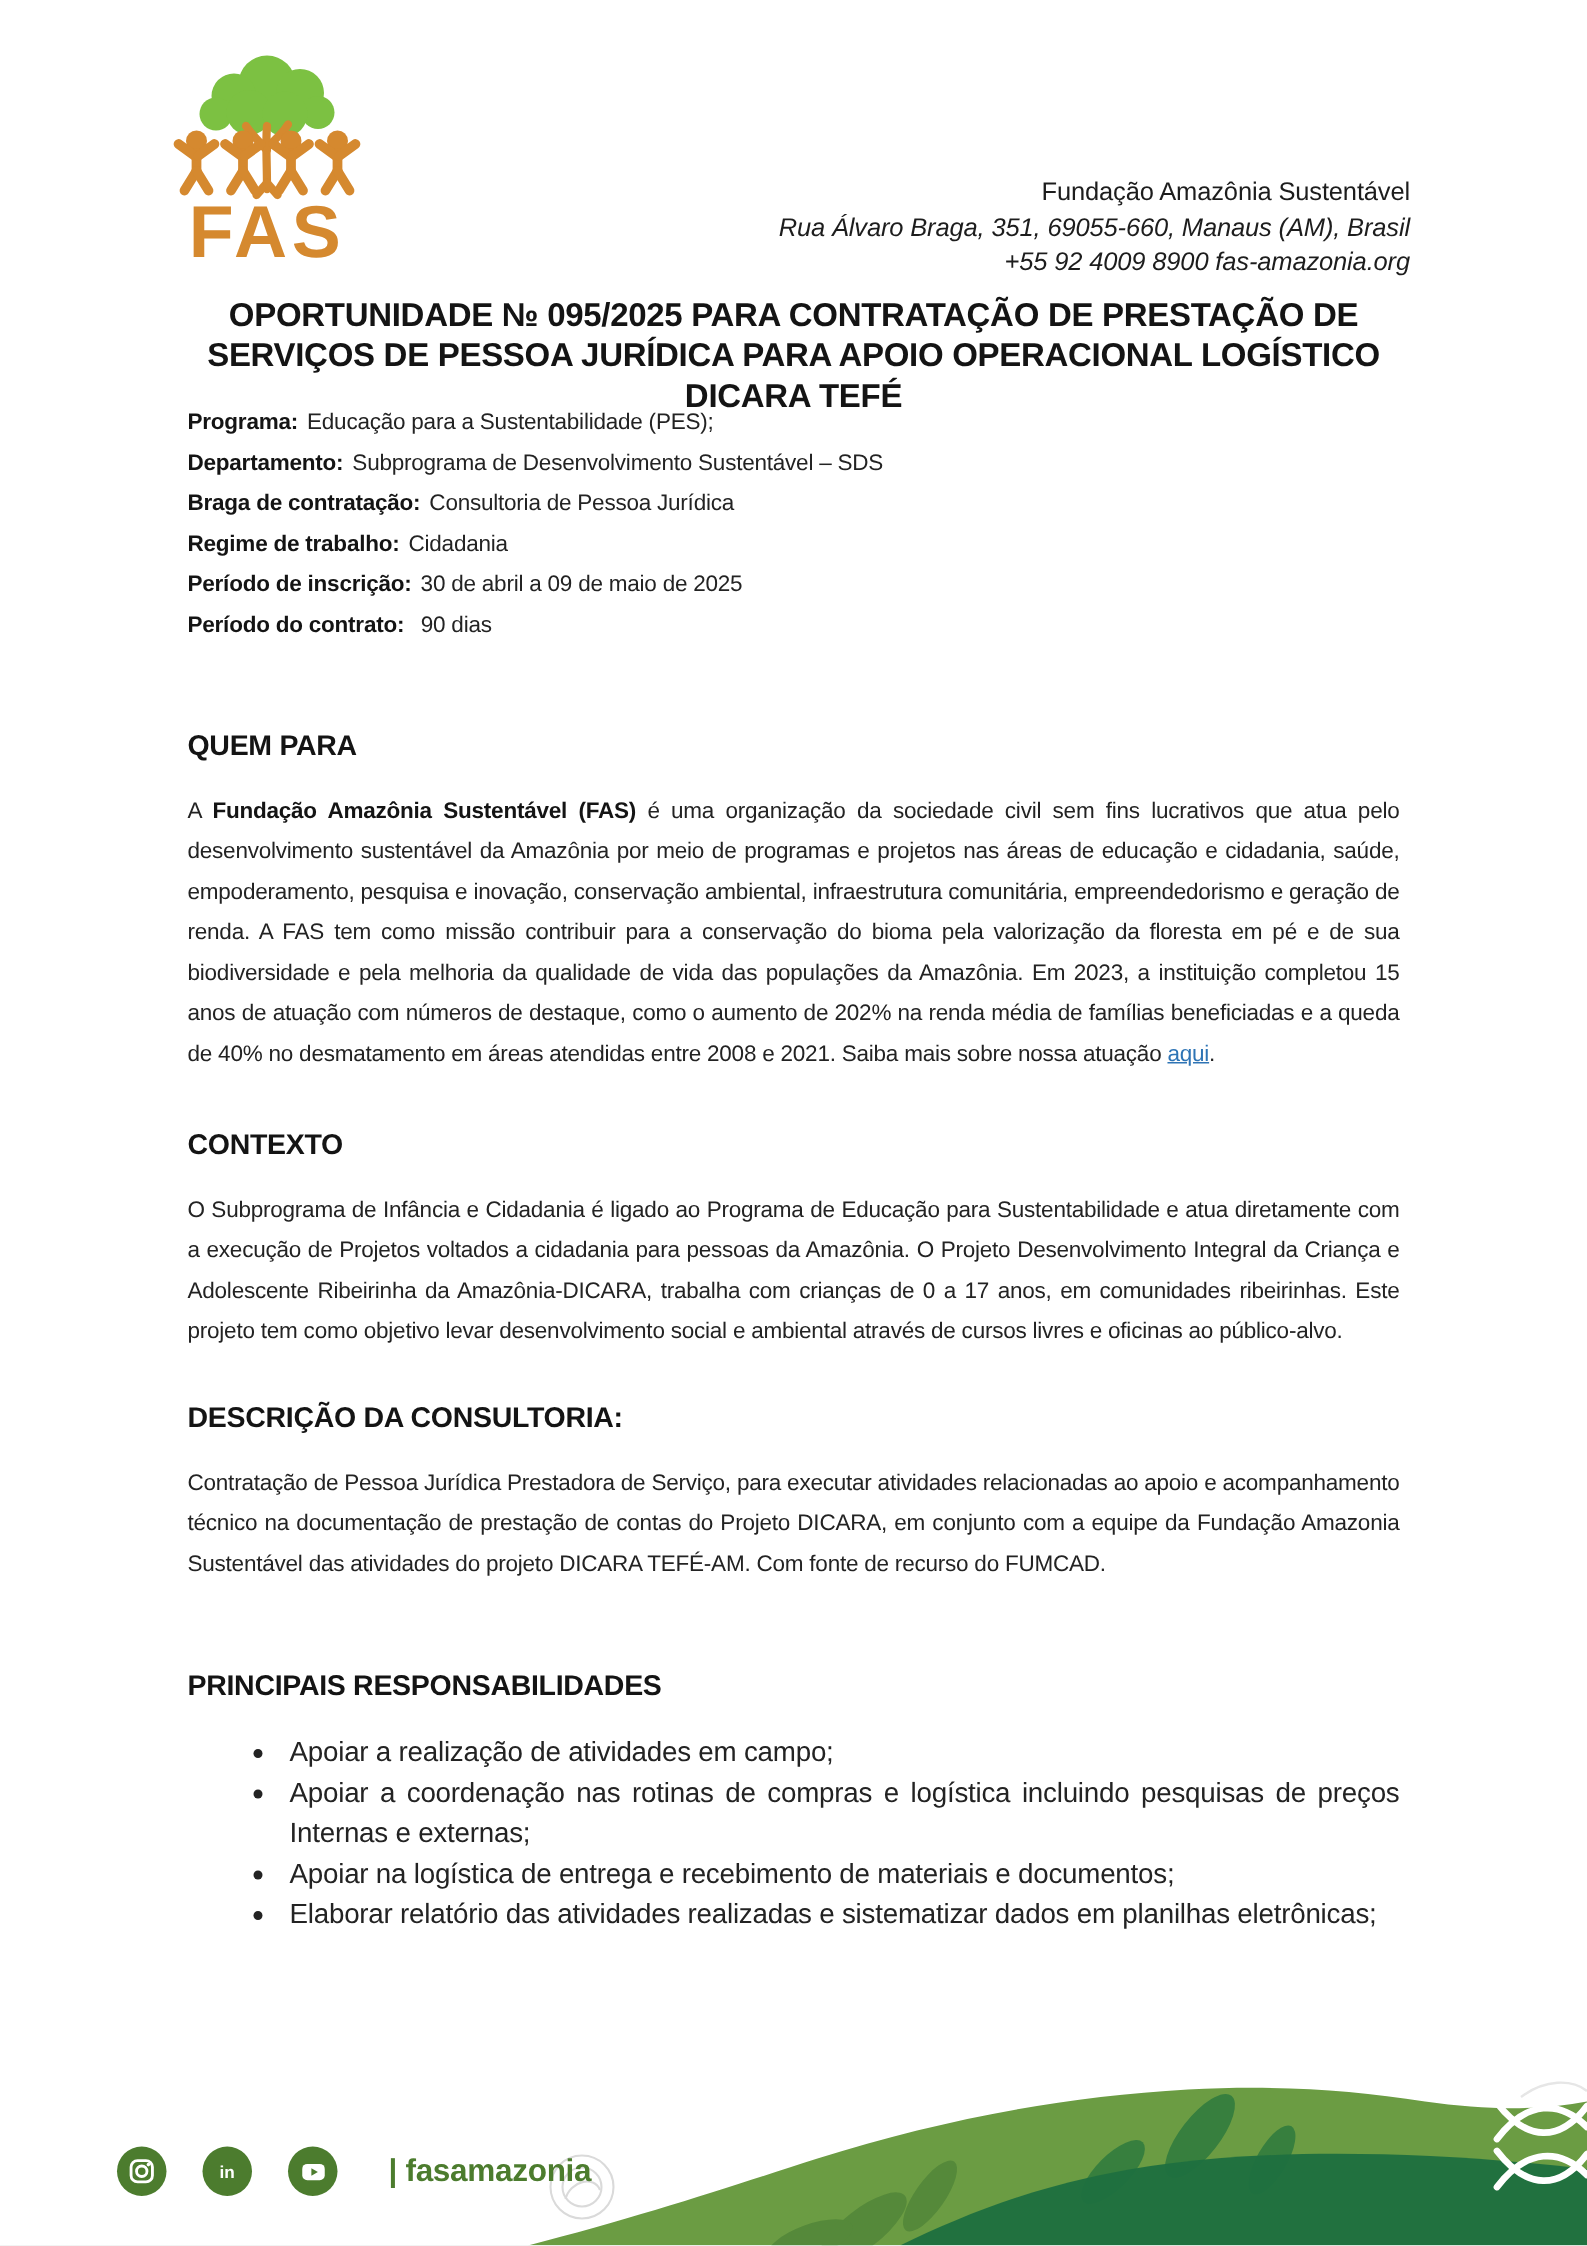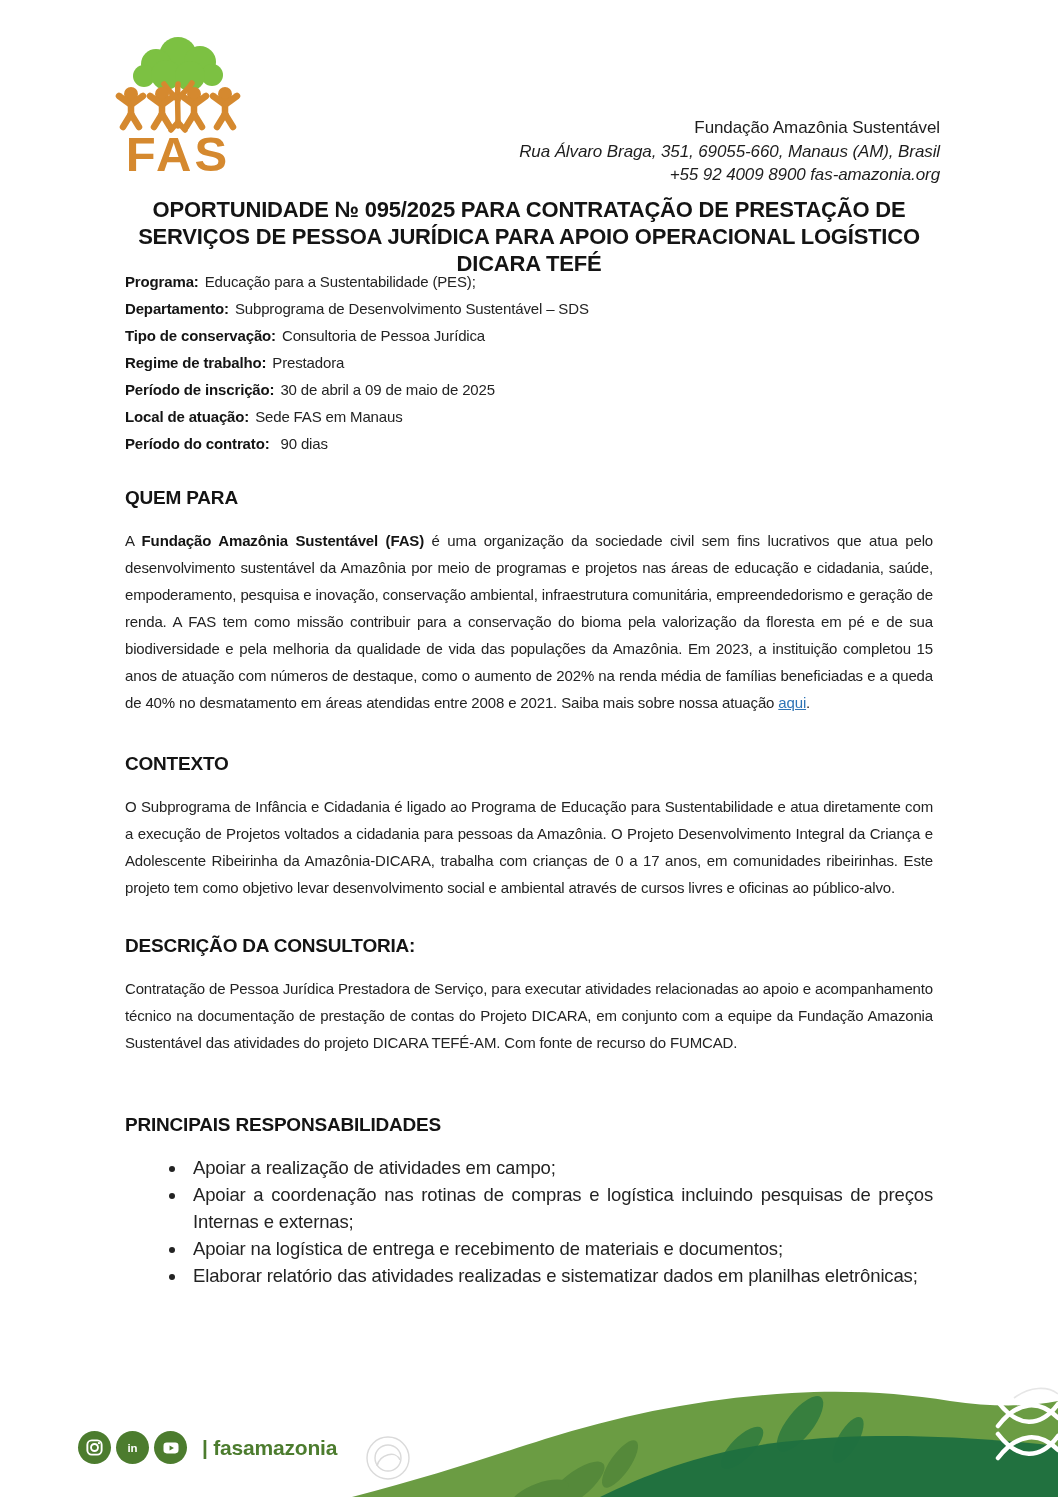--- a/index.html
+++ b/index.html
@@ -57,21 +57,21 @@
   ul.resp li{
     font-size:18.5px;line-height:27px;color:#232323;
     text-align:justify;letter-spacing:-0.15px;
     padding-left:6px;margin:0;
   }
   
   .footer{position:absolute;left:0;bottom:0;width:1058px;height:115px;}
   .footer svg.wave{position:absolute;left:0;bottom:0;display:block;}
   .social{
     position:absolute;left:78px;top:49px;
-    display:flex;align-items:center;gap:5px;
+    display:flex;align-items:center;gap:24px;
   }
   .sicon{
     width:33px;height:33px;border-radius:50%;
     display:flex;align-items:center;justify-content:center;
     cursor:pointer;flex:0 0 auto;
   }
   .handle{
     margin-left:10px;
     font-size:21px;font-weight:800;letter-spacing:-0.2px;
   }
@@ -151,30 +151,27 @@
   <div class="doc-title">OPORTUNIDADE № 095/2025 PARA CONTRATAÇÃO DE PRESTAÇÃO DE SERVIÇOS DE PESSOA JURÍDICA PARA APOIO OPERACIONAL LOGÍSTICO DICARA TEFÉ</div>
 
   <div class="info-list">
     <div class="info-row">
       <span class="info-label">Programa:</span><span class="info-value">Educação para a Sustentabilidade (PES);</span>
     </div>
     <div class="info-row">
       <span class="info-label">Departamento:</span><span class="info-value">Subprograma de Desenvolvimento Sustentável – SDS</span>
     </div>
     <div class="info-row">
-      <span class="info-label">Tipo de conservação:</span><span class="info-value">Consultoria de Pessoa Jurídica</span>
-    </div>
-    <div class="info-row">
-      <span class="info-label">Regime de trabalho:</span><span class="info-value">Prestadora</span>
+      <span class="info-label">Braga de contratação:</span><span class="info-value">Consultoria de Pessoa Jurídica</span>
+    </div>
+    <div class="info-row">
+      <span class="info-label">Regime de trabalho:</span><span class="info-value">Cidadania</span>
     </div>
     <div class="info-row">
       <span class="info-label">Período de inscrição:</span><span class="info-value">30 de abril a 09 de maio de 2025</span>
-    </div>
-    <div class="info-row">
-      <span class="info-label">Local de atuação:</span><span class="info-value">Sede FAS em Manaus</span>
     </div>
     <div class="info-row">
       <span class="info-label">Período do contrato:</span><span class="info-value" style="margin-left:11px;">90 dias</span>
     </div>
   </div>
 
   <div class="content">
 
     <div class="sec-block">
       <h2 class="sec">QUEM PARA</h2>

